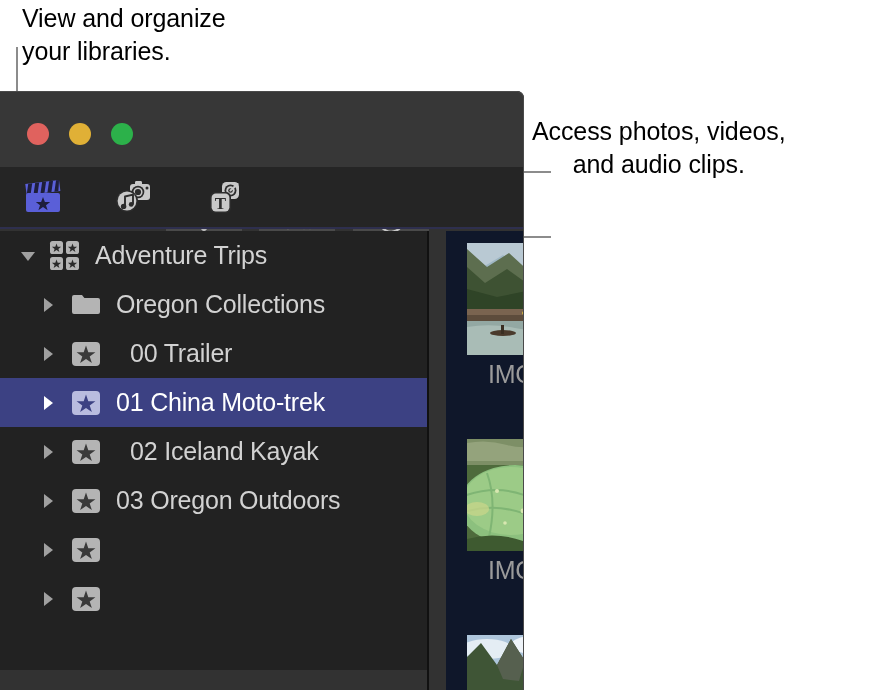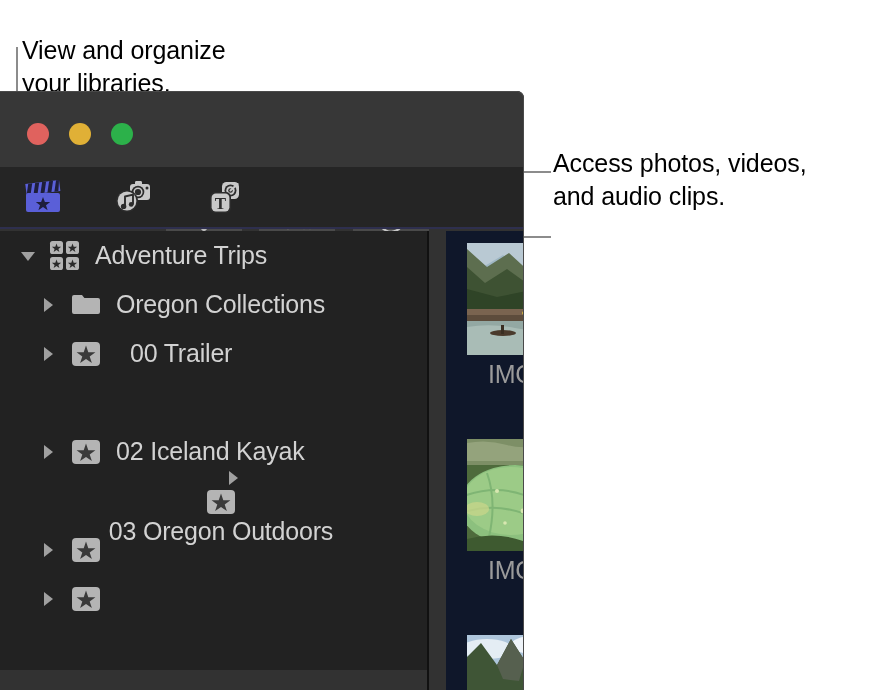--- a/index.html
+++ b/index.html
@@ -13,24 +13,23 @@
 
   
   .callout {
     position: absolute;
     color: #000;
     font-size: 25px;
     line-height: 33px;
     font-family: "Liberation Sans", sans-serif;
     white-space: pre-line;
     letter-spacing: -0.1px;
-    margin-top: 32px;
   }
   #callout-libraries { left: 22px; top: 2px; }
-  #callout-media     { left: 553px; top: 115px; }
+  #callout-media     { left: 532px; top: 115px; text-align: center; }
   #callout-titles    { left: 553px; top: 214px; }
 
   .leader { position: absolute; background: #8c8c8c; }
 
   
   #window {
     position: absolute;
     left: 0px; top: 91px;
     width: 524px; height: 599px;
     background: #323232;
@@ -275,37 +274,51 @@
         </div>
         <div class="rowicon" style="margin-left:14px;width:30px;height:30px;">
           <svg width="30" height="30" viewBox="0 0 30 30">
             <rect x="1" y="3" width="28" height="24" rx="4" fill="#b4b4b4"></rect>
             <polygon points="15,6.5 17.3,13.2 24.4,13.2 18.7,17.4 20.9,24.1 15,20 9.1,24.1 11.3,17.4 5.6,13.2 12.7,13.2" fill="#3a3a3a"></polygon>
           </svg>
         </div>
         <div class="rowlabel" style="margin-left:29px;">00 Trailer</div>
       </div>
 
+      <div class="row selected" style="top:147px;">
+        <div class="tri" style="margin-left:39px;">
+          <svg width="18" height="18" viewBox="0 0 18 18">
+              <polygon points="5,2 14,9 5,16" fill="#ffffff"></polygon>
+            </svg>
+        </div>
+        <div class="rowicon" style="margin-left:14px;width:30px;height:30px;">
+          <svg width="30" height="30" viewBox="0 0 30 30">
+            <rect x="1" y="3" width="28" height="24" rx="4" fill="#b9bcdf"></rect>
+            <polygon points="15,6.5 17.3,13.2 24.4,13.2 18.7,17.4 20.9,24.1 15,20 9.1,24.1 11.3,17.4 5.6,13.2 12.7,13.2" fill="#3c4183"></polygon>
+          </svg>
+        </div>
+        <div class="rowlabel" style="margin-left:15px;">01 China Moto-trek</div>
+      </div>
 
       <div class="row" style="top:196px;">
         <div class="tri" style="margin-left:39px;">
           <svg width="18" height="18" viewBox="0 0 18 18">
               <polygon points="5,2 14,9 5,16" fill="#a0a0a0"></polygon>
             </svg>
         </div>
         <div class="rowicon" style="margin-left:14px;width:30px;height:30px;">
           <svg width="30" height="30" viewBox="0 0 30 30">
             <rect x="1" y="3" width="28" height="24" rx="4" fill="#b4b4b4"></rect>
             <polygon points="15,6.5 17.3,13.2 24.4,13.2 18.7,17.4 20.9,24.1 15,20 9.1,24.1 11.3,17.4 5.6,13.2 12.7,13.2" fill="#3a3a3a"></polygon>
           </svg>
         </div>
-        <div class="rowlabel" style="margin-left:15px;">02 Iceland Kayak</div>
-      </div>
-
-      <div class="row" style="top:238px;flex-direction:column;">
+        <div class="rowlabel" style="margin-left:29px;">02 Iceland Kayak</div>
+      </div>
+
+      <div class="row" style="top:245px;">
         <div class="tri" style="margin-left:39px;">
           <svg width="18" height="18" viewBox="0 0 18 18">
               <polygon points="5,2 14,9 5,16" fill="#a0a0a0"></polygon>
             </svg>
         </div>
         <div class="rowicon" style="margin-left:14px;width:30px;height:30px;">
           <svg width="30" height="30" viewBox="0 0 30 30">
             <rect x="1" y="3" width="28" height="24" rx="4" fill="#b4b4b4"></rect>
             <polygon points="15,6.5 17.3,13.2 24.4,13.2 18.7,17.4 20.9,24.1 15,20 9.1,24.1 11.3,17.4 5.6,13.2 12.7,13.2" fill="#3a3a3a"></polygon>
           </svg>

